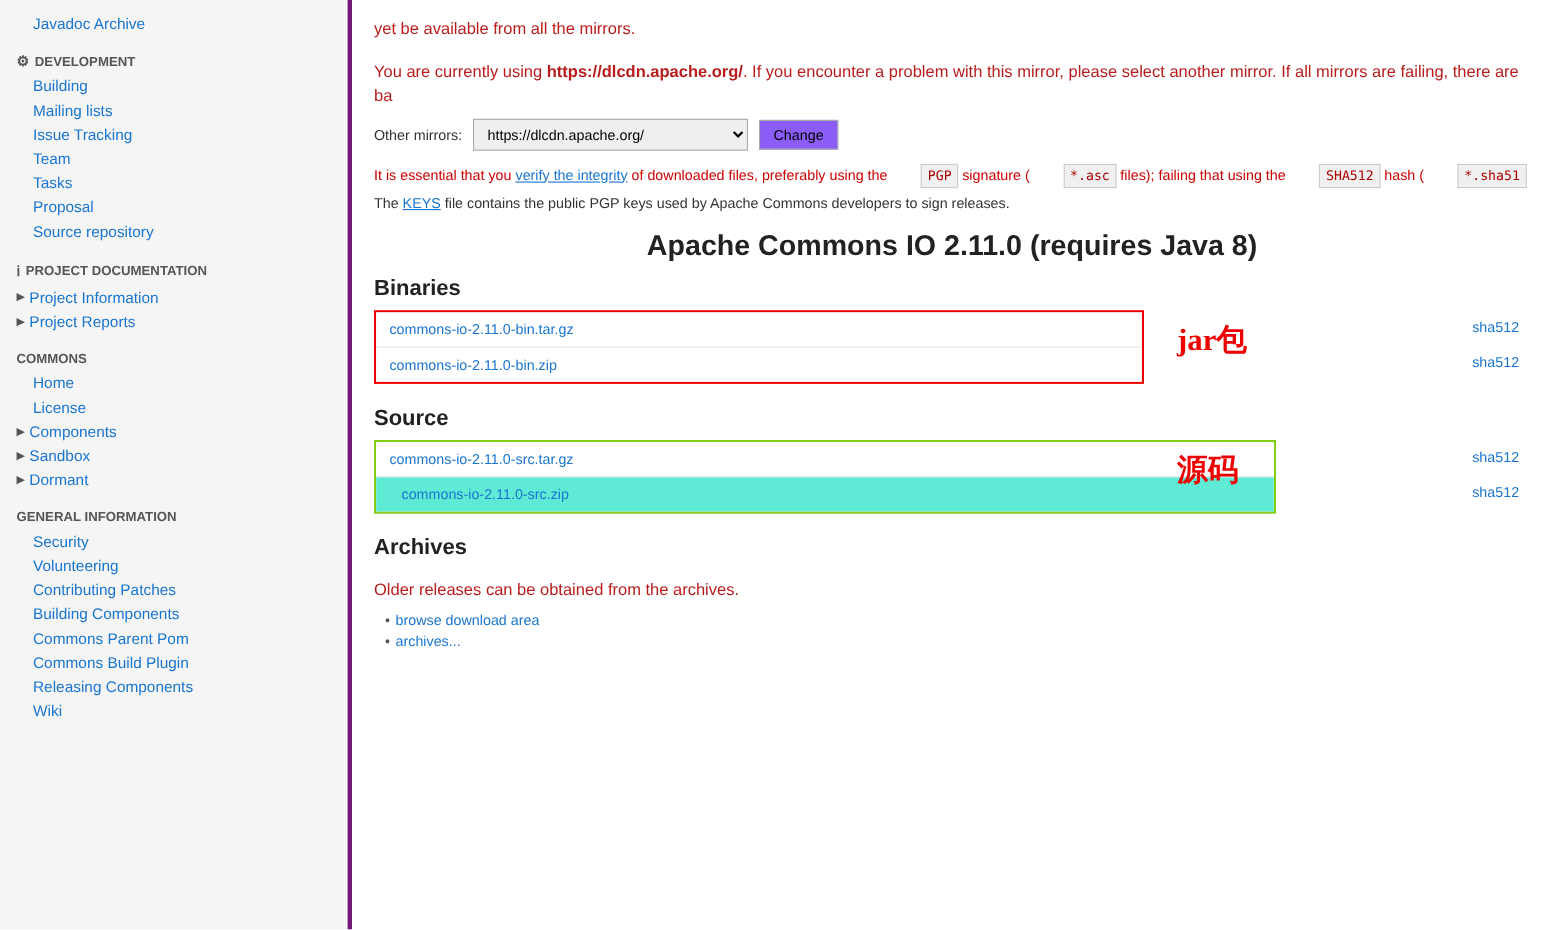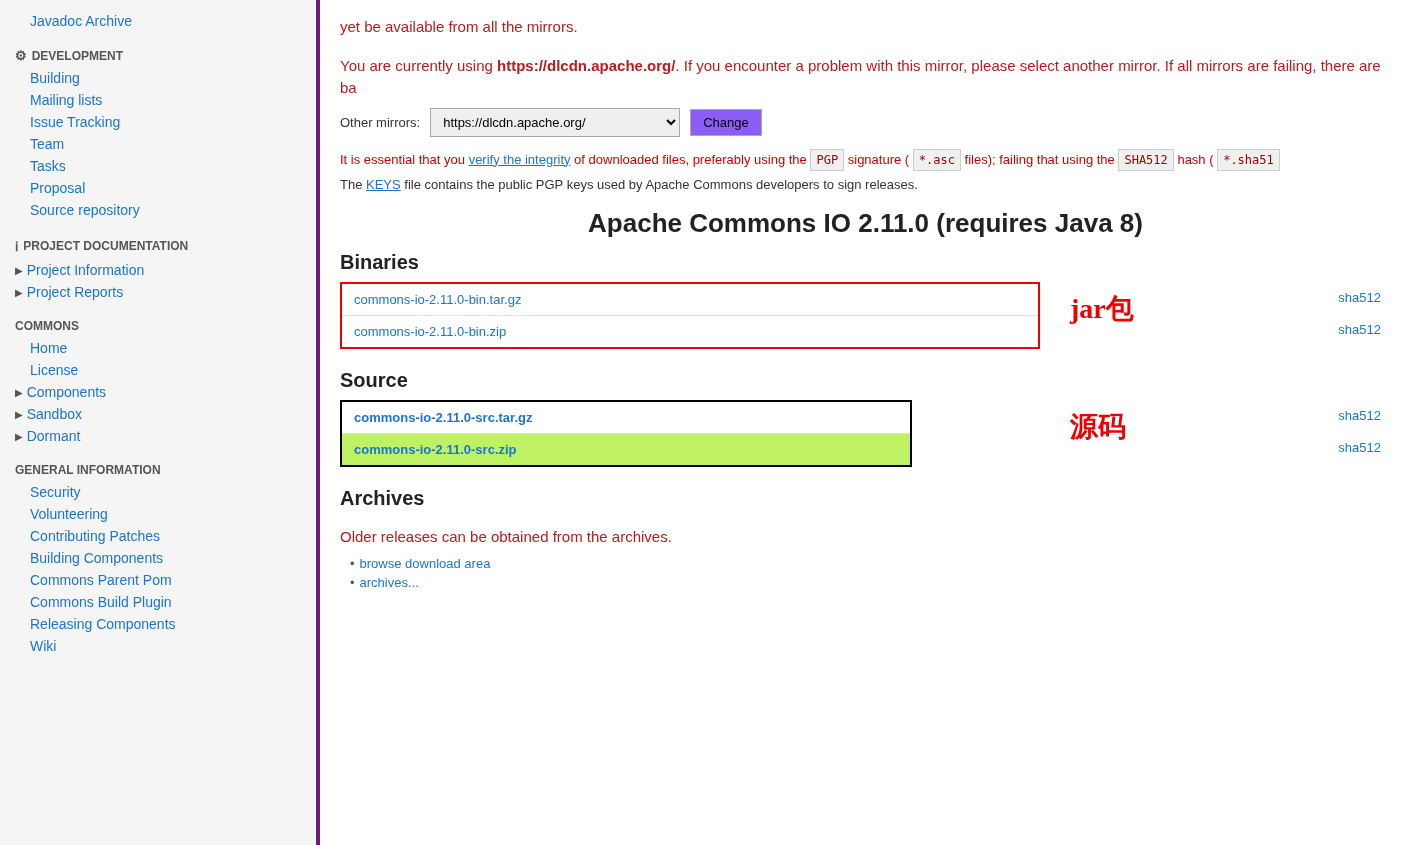--- a/index.html
+++ b/index.html
@@ -104,20 +104,21 @@
     }
     .integrity-notice a { color: #1a75cf; }
     .integrity-notice .badge {
       display: inline-block;
       background: #f0f0f0;
       border: 1px solid #ccc;
       padding: 1px 5px;
       font-family: monospace;
       font-size: 12px;
       color: #a00;
+      margin-left: 27px;
     }
 
     .keys-notice {
       font-size: 13px;
       color: #333;
       margin-bottom: 16px;
     }
     .keys-notice a { color: #1a75cf; }
 
     h2.section-title {
@@ -287,25 +288,25 @@
 
     <span style="position:absolute; top:8px; left:730px; font-size:28px; color:#e00; font-weight:bold; font-family:'SimSun','STSong',serif;">jar包</span>
 
     <a href="#" class="sha-link" style="position:absolute; top:8px; right:10px; font-size:13px; color:#1a75cf;">sha512</a>
     <a href="#" class="sha-link" style="position:absolute; top:40px; right:10px; font-size:13px; color:#1a75cf;">sha512</a>
   </div>
 
   <h3 class="sub-title">Source</h3>
 
   <div class="full-section-wrapper" style="position:relative; margin-bottom: 20px;">
-    <div class="full-table-wrapper" style="border: 2px solid #000000; width: 572px; font-weight: bold;">
+    <div class="full-table-wrapper" style="border: 2px solid #84cc16; width: 820px;">
       <div class="full-file-row" style="border-bottom:1px solid #e0e0e0; padding:8px 12px; background:#fff;">
         <a href="#" class="file-link">commons-io-2.11.0-src.tar.gz</a>
       </div>
-      <div class="full-file-row" style="padding:8px 12px; background:#bef264;">
+      <div class="full-file-row" style="padding:8px 23px; background:#5eead4;">
         <a href="#" class="file-link">commons-io-2.11.0-src.zip</a>
       </div>
     </div>
 
     <span style="position:absolute; top:8px; left:730px; font-size:28px; color:#e00; font-weight:bold; font-family:'SimSun','STSong',serif;">源码</span>
 
     <a href="#" class="sha-link" style="position:absolute; top:8px; right:10px; font-size:13px; color:#1a75cf;">sha512</a>
     <a href="#" class="sha-link" style="position:absolute; top:40px; right:10px; font-size:13px; color:#1a75cf;">sha512</a>
   </div>
 

